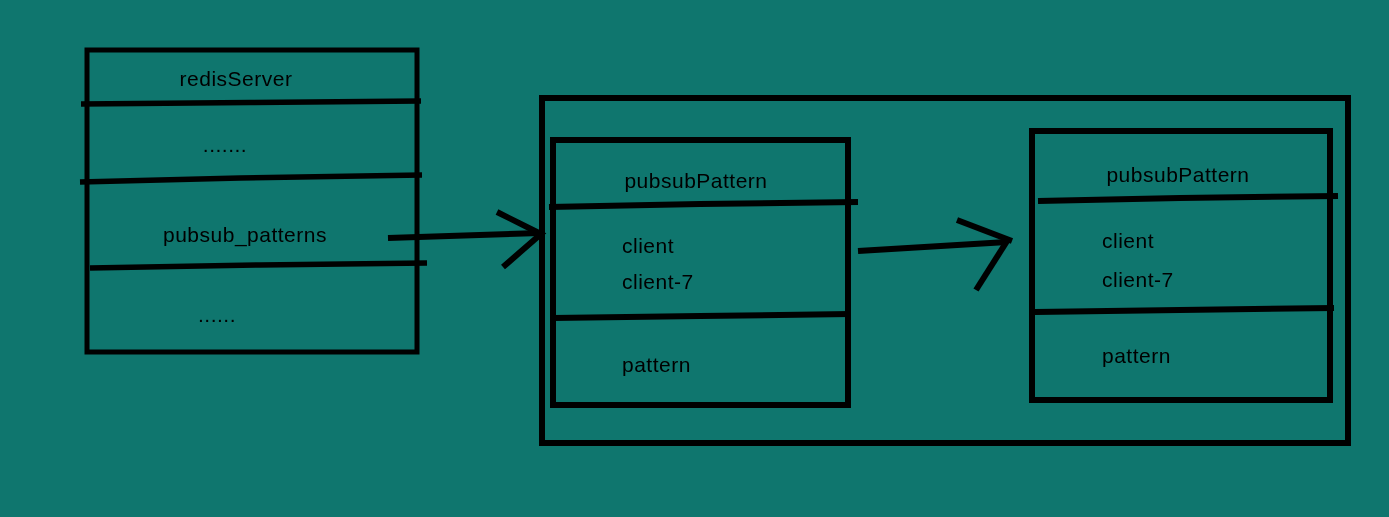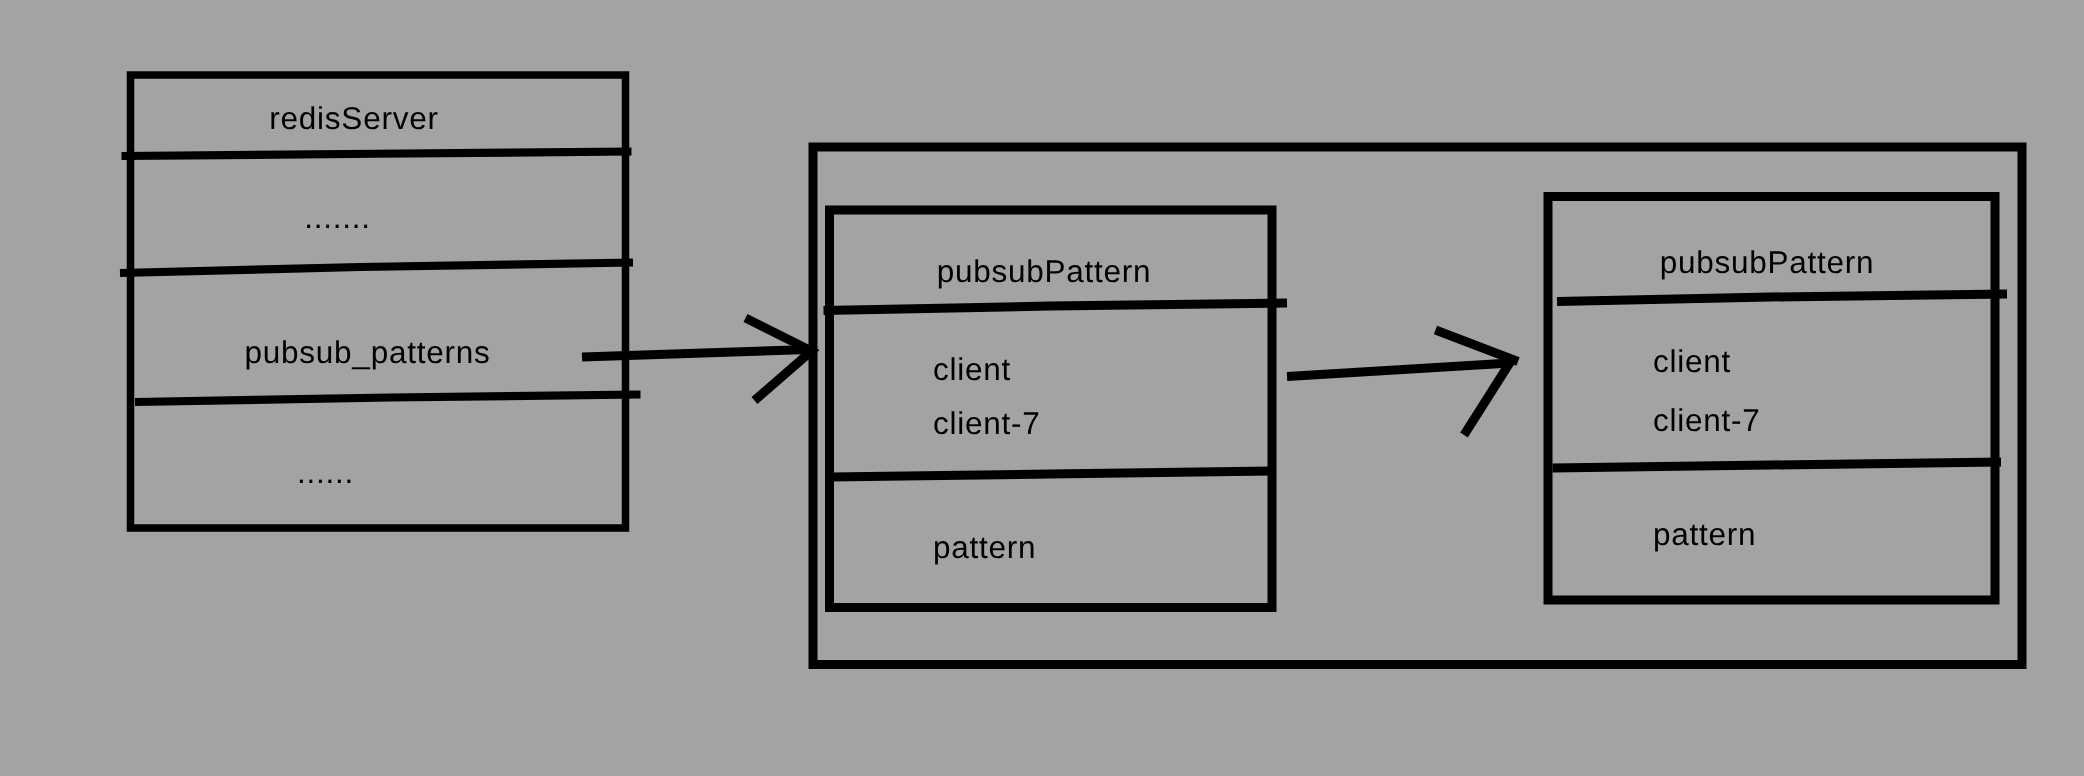--- a/index.html
+++ b/index.html
@@ -4,21 +4,21 @@
 <style>
   html, body {
     margin: 0;
     padding: 0;
     background: #ffffff;
   }
   .canvas {
     position: relative;
     width: 1389px;
     height: 517px;
-    background: #a3a3a3;
+    background: #0f766e;
     overflow: hidden;
     font-family: "Liberation Sans", sans-serif;
     text-align: center;
   }
   svg text {
     font-family: "Liberation Sans", sans-serif;
     font-size: 21px;
     letter-spacing: 0.5px;
   }
   svg text.title-text { font-size: 21px; }

